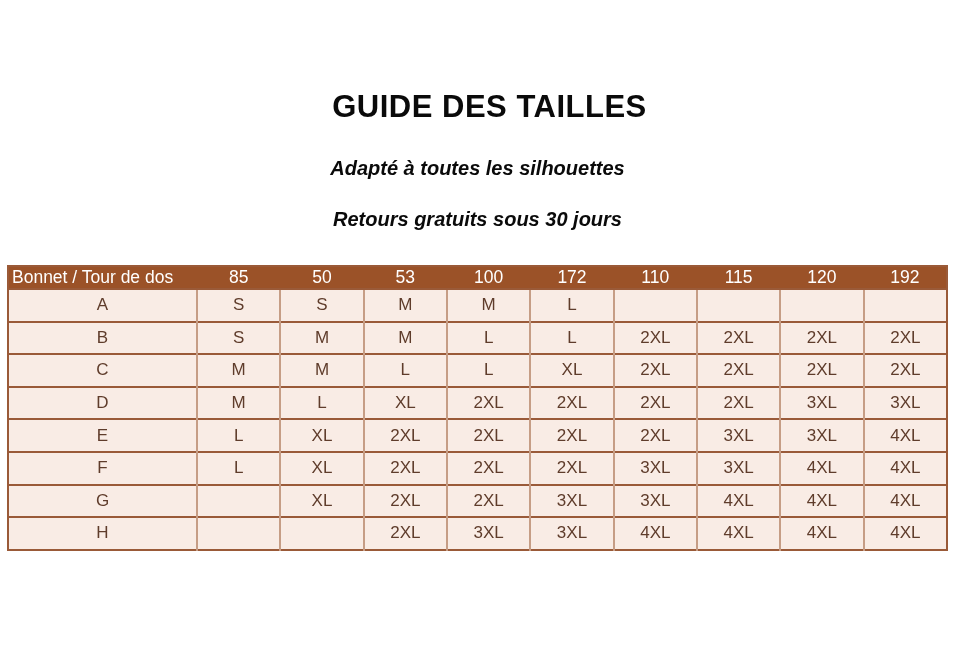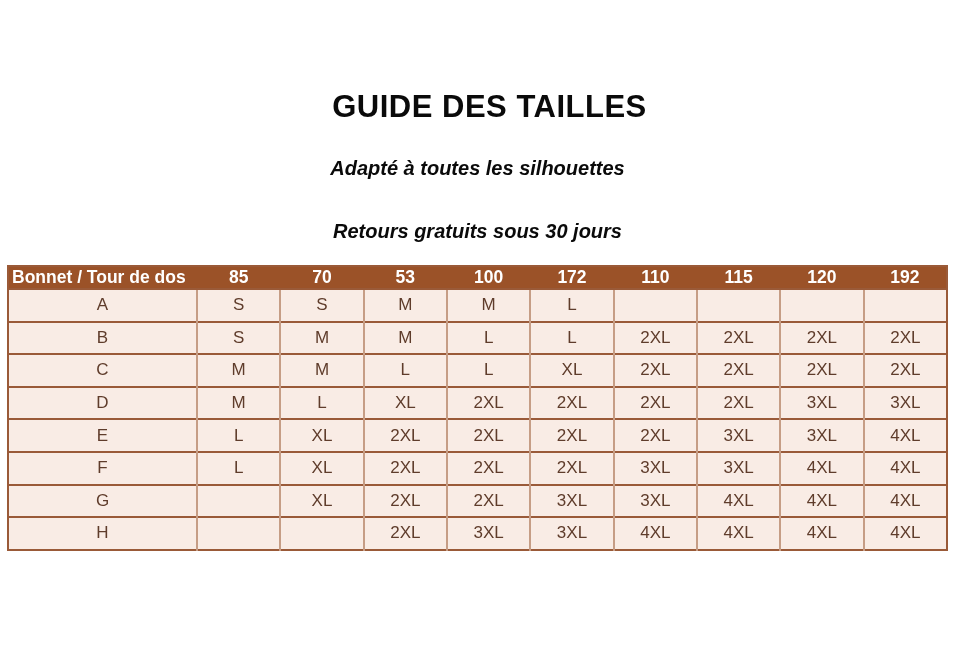--- a/index.html
+++ b/index.html
@@ -28,35 +28,35 @@
     line-height:1;
   }
   .subtitle{
     position:absolute;left:0;width:955px;
     text-align:center;
     font-size:20px;font-weight:700;font-style:italic;
     color:var(--heading-text);
     line-height:1;
   }
   #subtitle-1{top:158px;font-style:italic;}
-  #subtitle-2{top:209px;margin-top:12px;}
+  #subtitle-2{top:209px;}
   .table-wrap{
     position:absolute;top:265px;left:7px;width:941px;
   }
   table{
     border-collapse:collapse;
     table-layout:fixed;
     width:941px;
     border:2px solid var(--border-dark);
   }
   col.first-col{width:189px;}
   th{
     background:var(--header-bg);
     color:var(--header-text);
-    font-weight:700;
+    font-weight:400;
     font-size:17.5px;
     height:18px;
     text-align:center;
     padding:0;
     border:none;
   }
   th.first{
     text-align:left;
     padding-left:3px;
   }
@@ -82,21 +82,21 @@
 
 <div class="table-wrap">
   <table>
     <colgroup>
       <col class="first-col">
     </colgroup>
     <thead>
       <tr>
           <th class="first">Bonnet / Tour de dos</th>
           <th>85</th>
-          <th>70</th>
+          <th>50</th>
           <th>53</th>
           <th>100</th>
           <th>172</th>
           <th>110</th>
           <th>115</th>
           <th>120</th>
           <th>192</th>
         </tr>
     </thead>
     <tbody>

